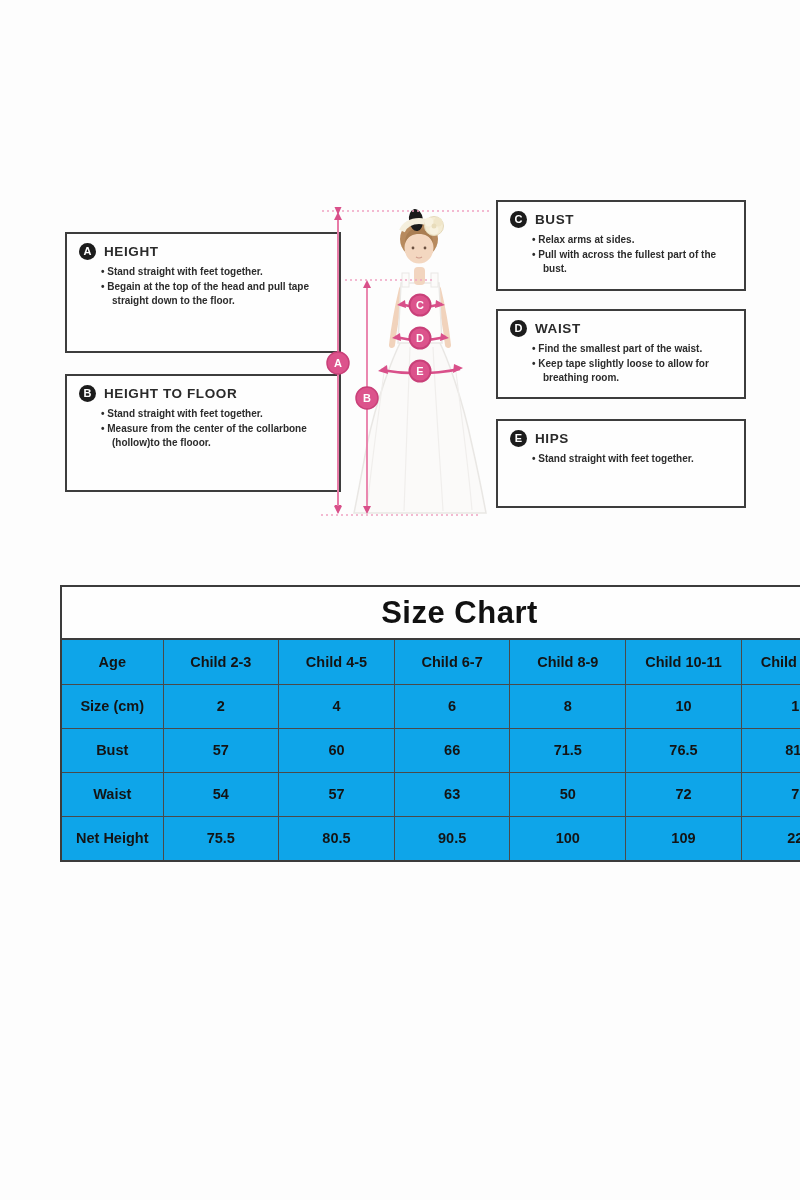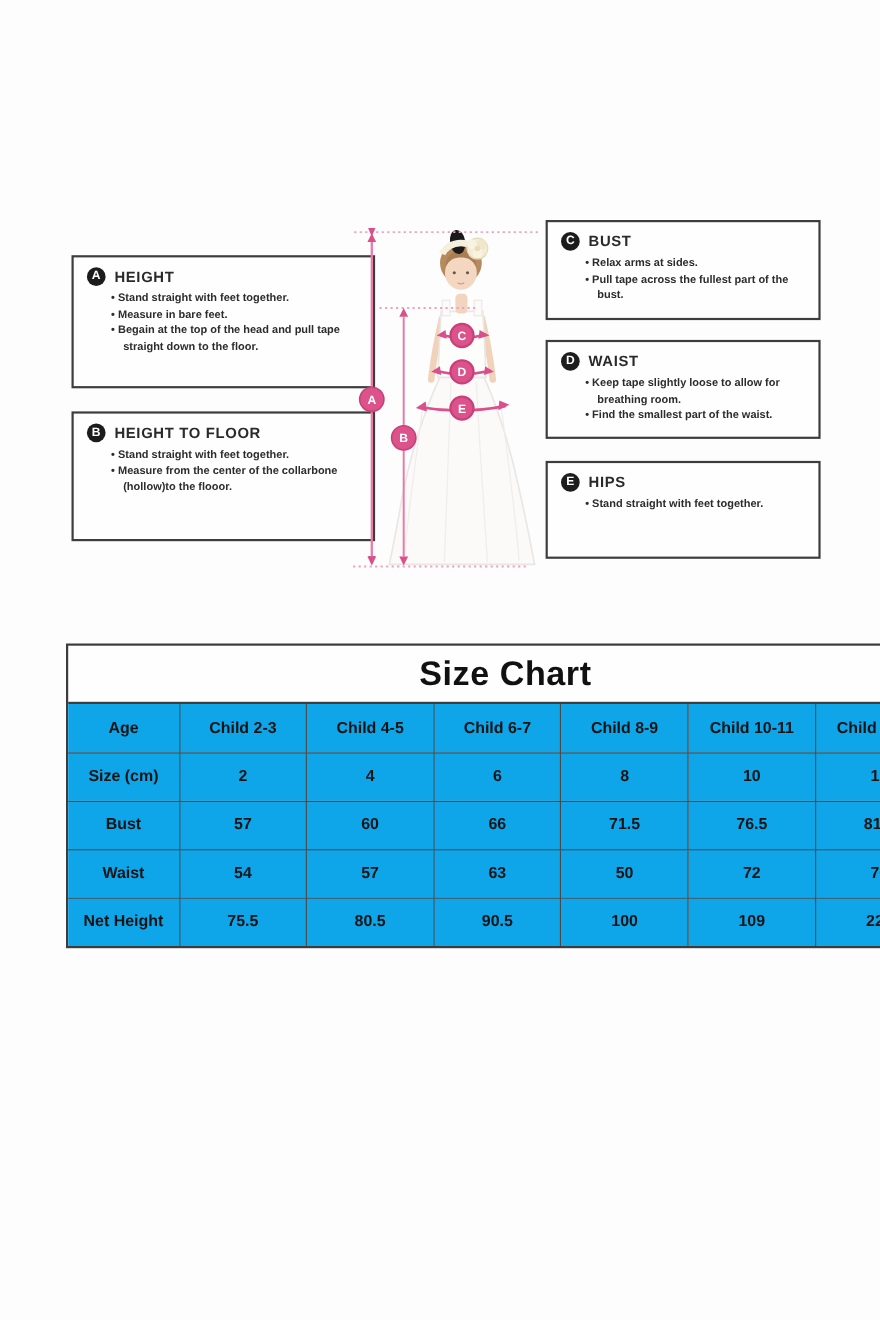--- a/index.html
+++ b/index.html
@@ -72,21 +72,20 @@
 
   <section class="diagram">
 
     <div class="ibox ibox-height">
       <div class="ibox-head">
         <span class="badge">A</span>
         <span class="ibox-title">HEIGHT</span>
       </div>
       <ul>
         <li>Stand straight with feet together.</li>
-        <li>Measure in bare feet.</li>
         <li>Begain at the top of the head and pull tape straight down to the floor.</li>
       </ul>
     </div>
 
     <div class="ibox ibox-hollow">
       <div class="ibox-head">
         <span class="badge">B</span>
         <span class="ibox-title">HEIGHT TO FLOOR</span>
       </div>
       <ul>
@@ -95,32 +94,32 @@
       </ul>
     </div>
 
     <div class="ibox ibox-bust">
       <div class="ibox-head">
         <span class="badge">C</span>
         <span class="ibox-title">BUST</span>
       </div>
       <ul>
         <li>Relax arms at sides.</li>
-        <li>Pull tape across the fullest part of the bust.</li>
+        <li>Pull with across the fullest part of the bust.</li>
       </ul>
     </div>
 
     <div class="ibox ibox-waist">
       <div class="ibox-head">
         <span class="badge">D</span>
         <span class="ibox-title">WAIST</span>
       </div>
       <ul>
+        <li>Find the smallest part of the waist.</li>
         <li>Keep tape slightly loose to allow for breathing room.</li>
-        <li>Find the smallest part of the waist.</li>
       </ul>
     </div>
 
     <div class="ibox ibox-hips">
       <div class="ibox-head">
         <span class="badge">E</span>
         <span class="ibox-title">HIPS</span>
       </div>
       <ul>
         <li>Stand straight with feet together.</li>

